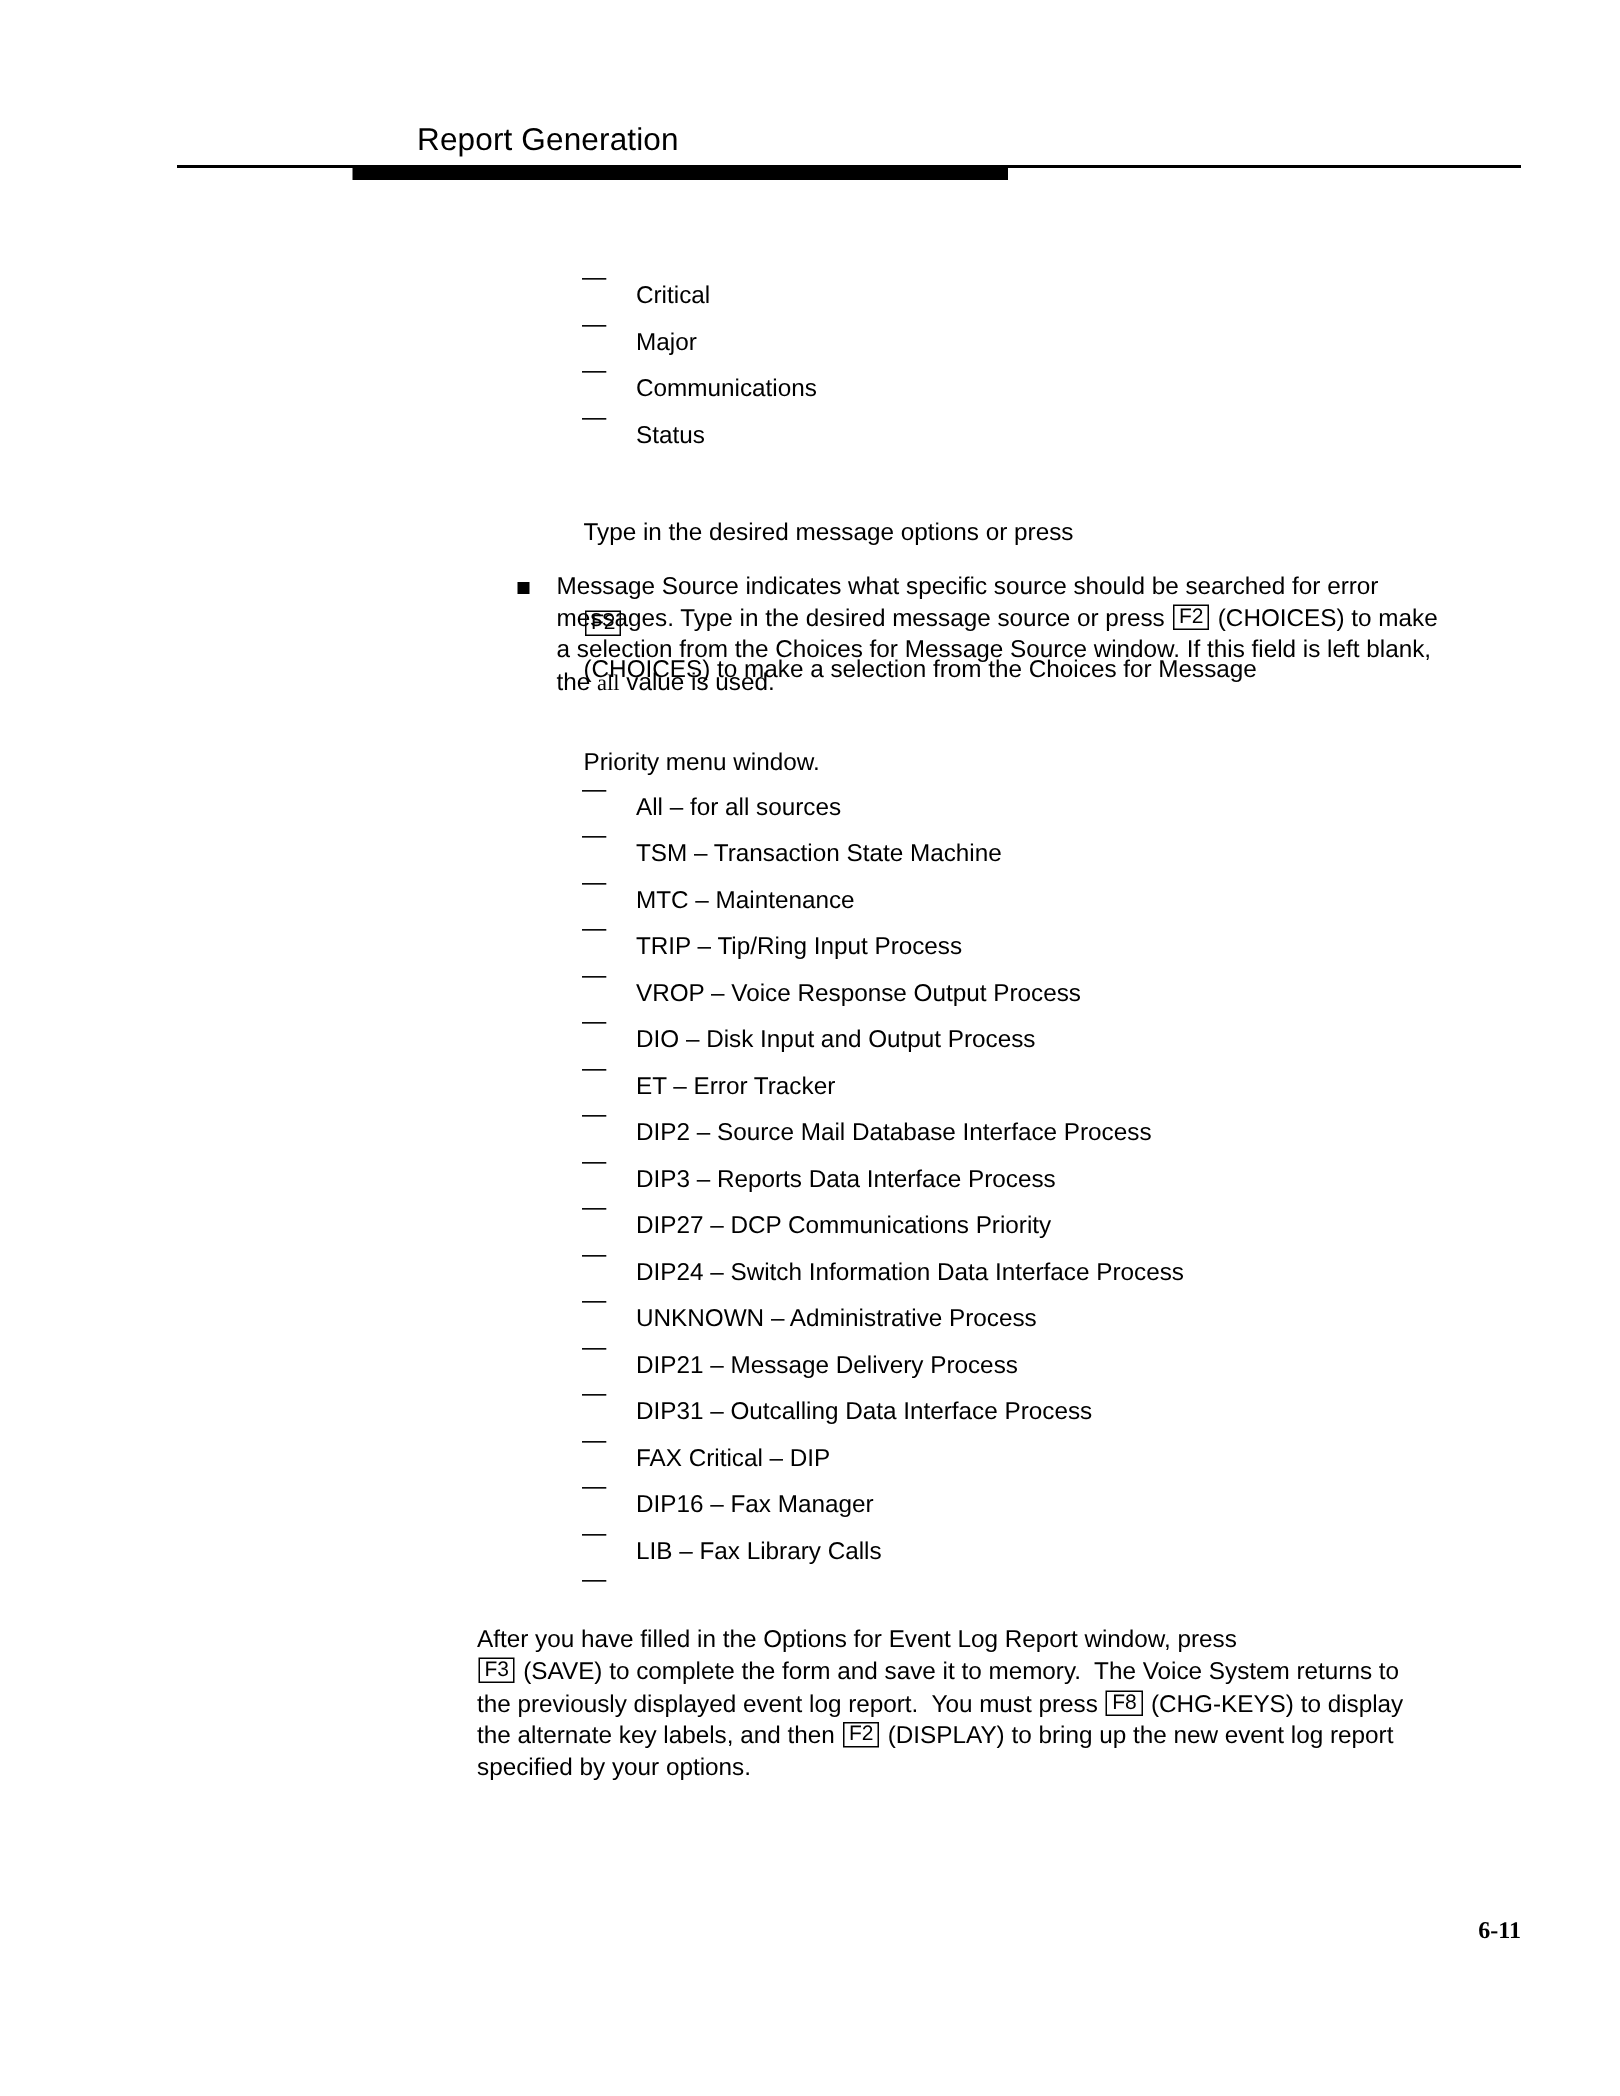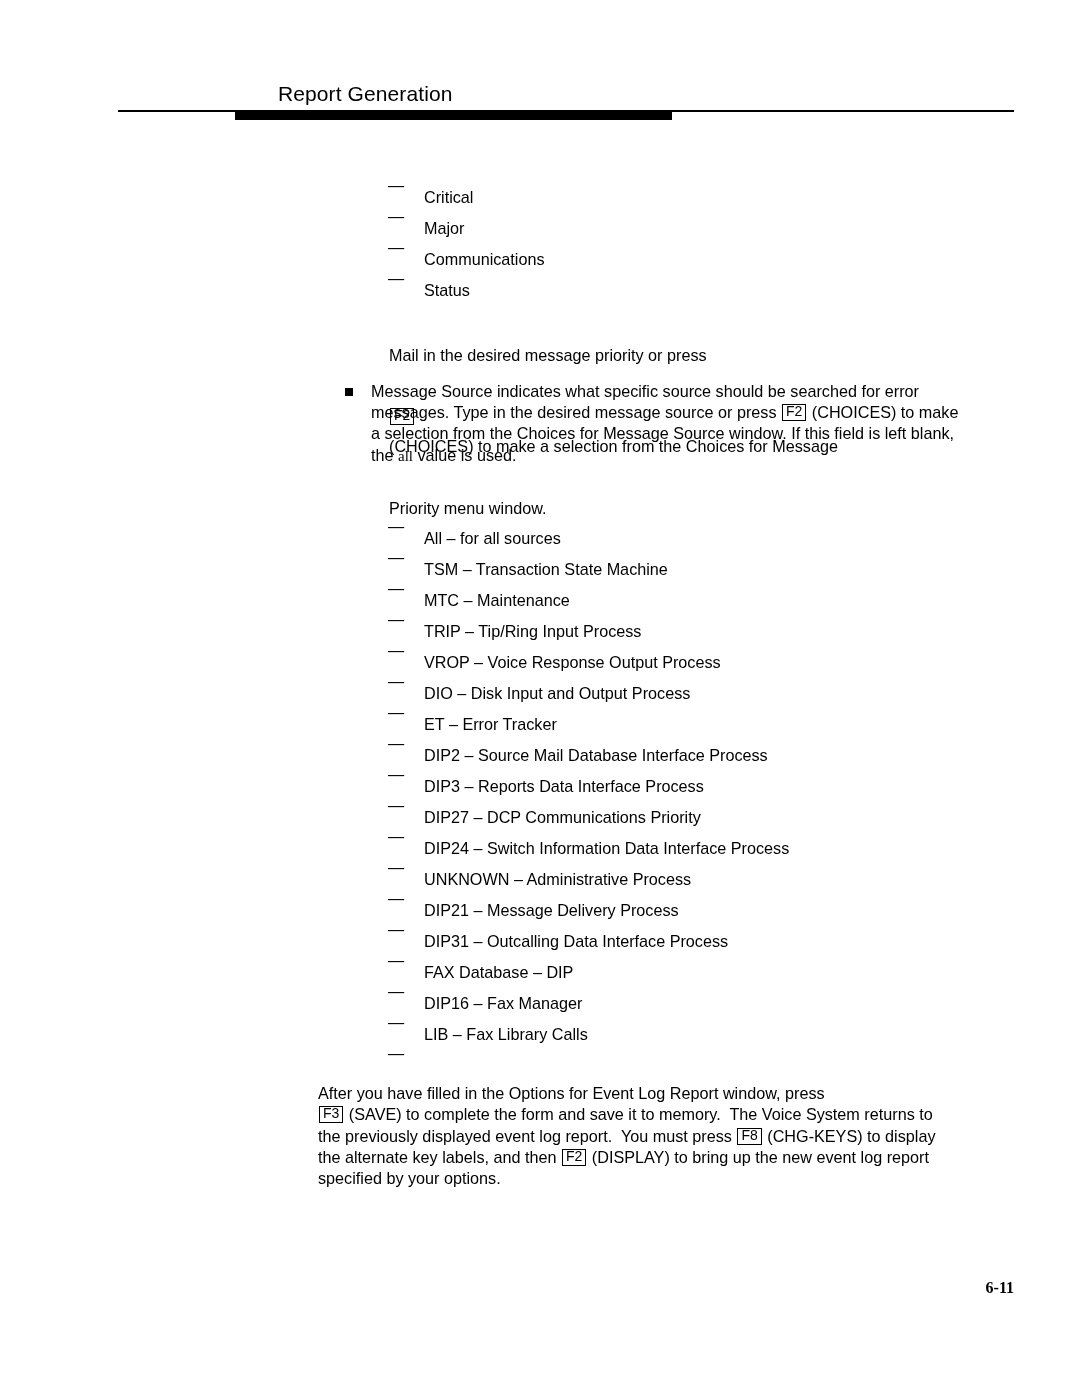--- a/index.html
+++ b/index.html
@@ -144,21 +144,21 @@
   <div class="dash-row" style="left:388px; top:237px;">
     <span class="dash">—</span>
     <span class="dash-text">Communications</span>
   </div>
   <div class="dash-row" style="left:388px; top:268px;">
     <span class="dash">—</span>
     <span class="dash-text">Status</span>
   </div>
 
   <div class="block" style="left:371px; top:309px; width:590px;">
-    <span>Mail in the desired message priority or press</span><br>
+    <span>Type in the desired message options or press</span><br>
     <span class="keycap">F2</span>
     <span>(CHOICES) to make a selection from the Choices for Message</span><br>
     <span>Priority menu window.</span>
   </div>
 
   <div style="position:absolute; left:345px; top:381px; width:620px;">
     <span class="sq-bullet"></span>
     <div class="sq-body"><b>Message Source</b><span> indicates what specific source should be searched for error messages.  Type in the desired message source or press </span><span class="keycap">F2</span><span> (CHOICES) to make a selection from the Choices for Message Source window.  If this field is left blank, the </span><span class="mono">all</span><span> value is used.</span></div>
   </div>
 
@@ -214,21 +214,21 @@
   <div class="dash-row" style="left:388px; top:888px;">
     <span class="dash">—</span>
     <span class="dash-text">DIP21 – Message Delivery Process</span>
   </div>
   <div class="dash-row" style="left:388px; top:919px;">
     <span class="dash">—</span>
     <span class="dash-text">DIP31 – Outcalling Data Interface Process</span>
   </div>
   <div class="dash-row" style="left:388px; top:950px;">
     <span class="dash">—</span>
-    <span class="dash-text">FAX Database –  DIP</span>
+    <span class="dash-text">FAX Critical –  DIP</span>
   </div>
   <div class="dash-row" style="left:388px; top:981px;">
     <span class="dash">—</span>
     <span class="dash-text">DIP16 – Fax Manager</span>
   </div>
   <div class="dash-row" style="left:388px; top:1012px;">
     <span class="dash">—</span>
     <span class="dash-text">LIB – Fax Library Calls</span>
   </div>
   <div class="dash-row" style="left:388px; top:1043px;">

